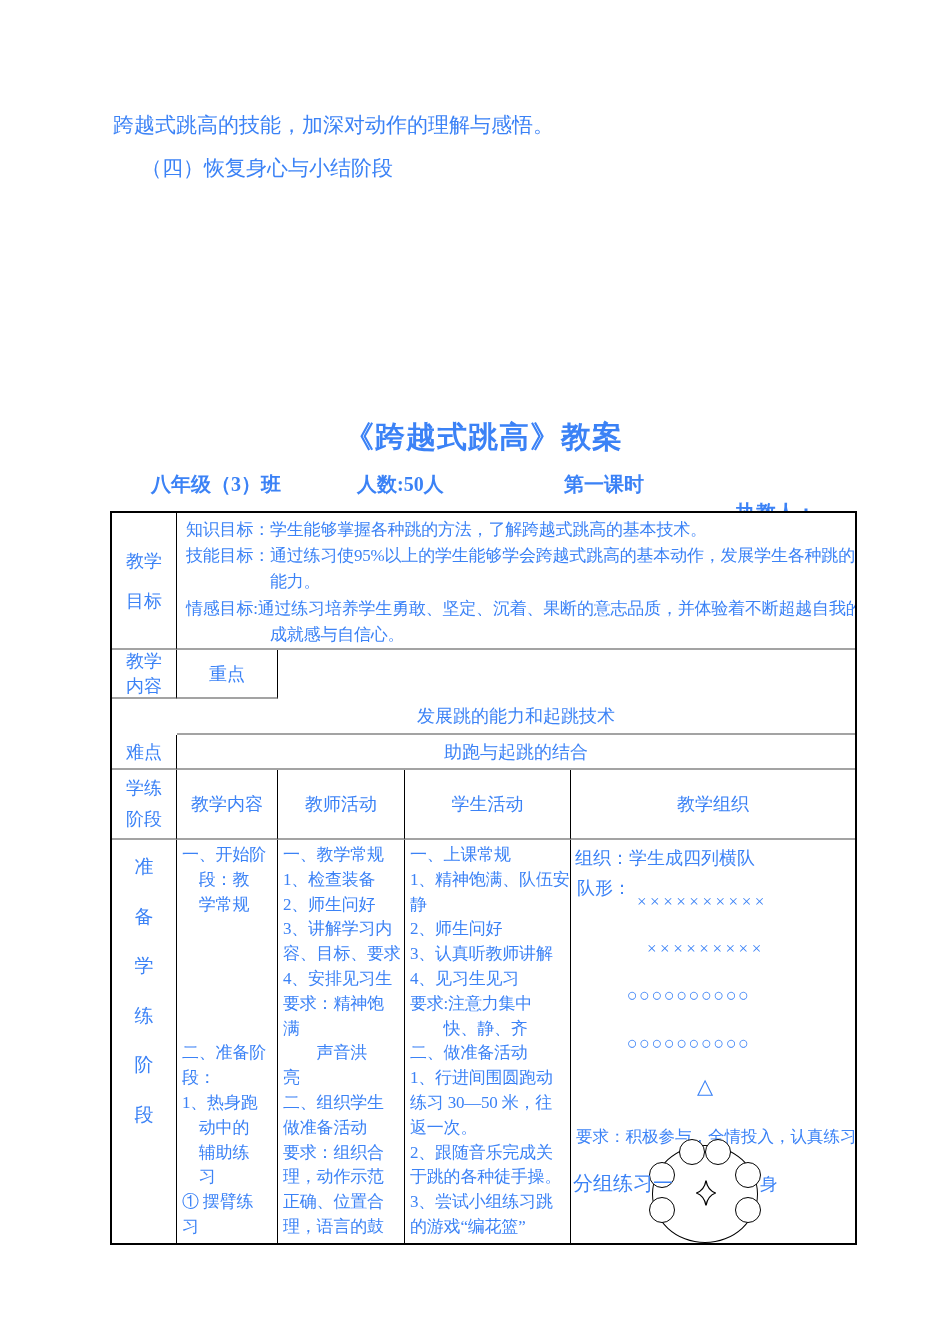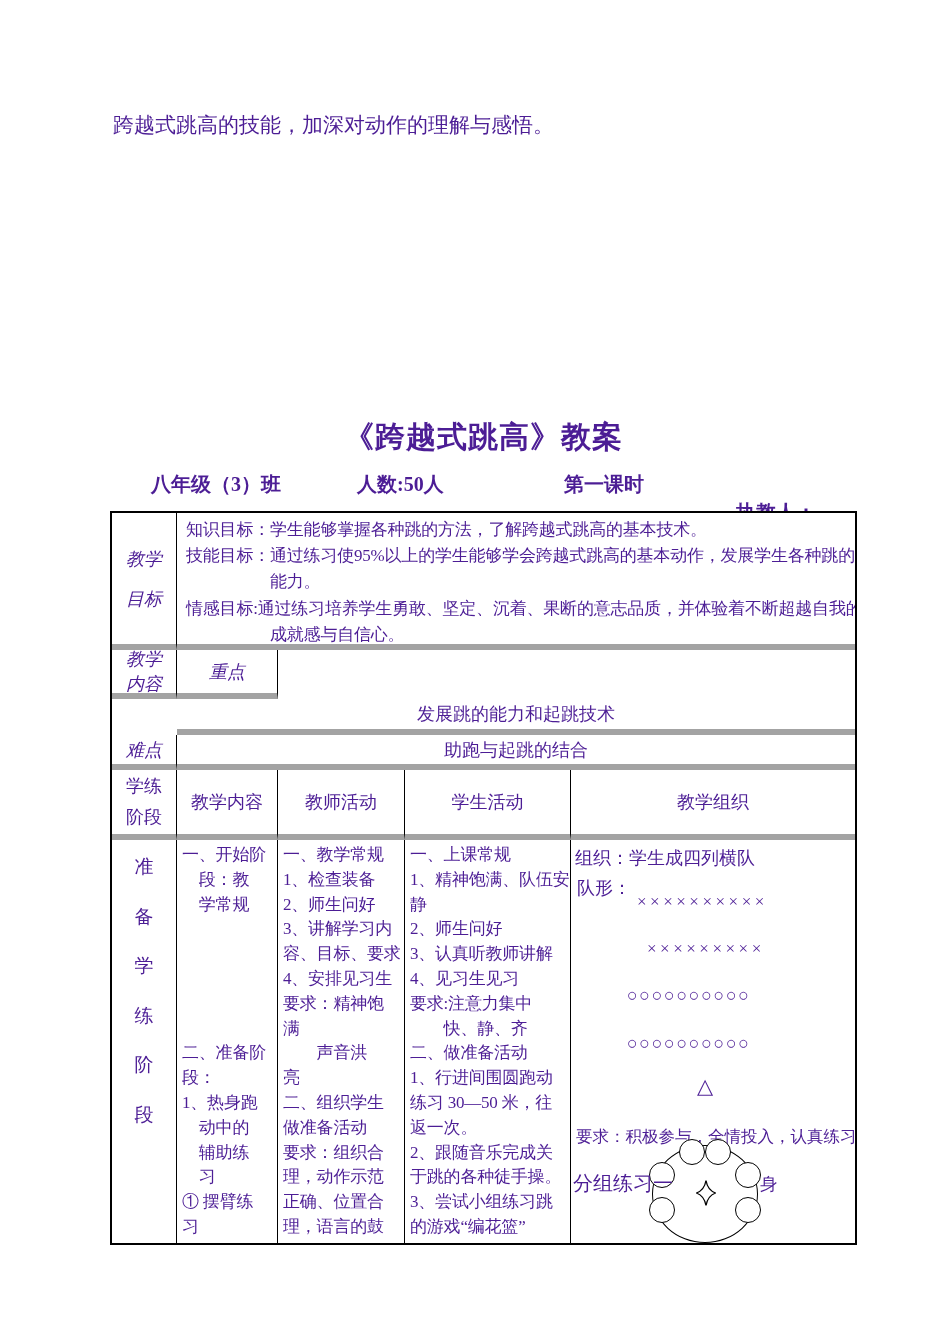--- a/index.html
+++ b/index.html
@@ -1,18 +1,18 @@
 <!DOCTYPE html>
 <html><head>
 <meta charset="utf-8">
 <style>
   html,body { margin:0; padding:0; background:#ffffff; }
   .page {
     position:relative; width:950px; height:1344px; background:#ffffff;
-    font-family:"Liberation Serif","DejaVu Serif",serif; color:#4c1d95;
+    font-family:"Liberation Serif","DejaVu Serif",serif; color:#3b82f6;
     overflow:hidden;
   }
   
   .intro { position:absolute; left:113px; top:104px; width:742px; font-size:21px; line-height:43px; }
   .intro p { margin:0; text-align:justify; }
   .indent-1 { text-indent:28px; }
   .indent-2 { text-indent:42px; }
   
   .doc-title { position:absolute; left:110px; top:417px; width:747px; text-align:center;
                font-size:30px; font-weight:bold; letter-spacing:1px; }
@@ -22,26 +22,26 @@
   .info-period  { left:564px; }
   .info-teacher { left:736px;margin-top:28px; }
   
   .lesson-table {
     position:absolute; left:110px; top:511px; width:747px; height:734px;
     display:grid; box-sizing:border-box;
     grid-template-columns:65px 101px 127px 166px auto;
     grid-template-rows:137px 49px 36px 35px 70px auto;
     border:2px solid #000; background:#fff;
   }
-  .cell { box-sizing:border-box; border-right:1px solid #000; border-bottom:6px solid #a3a3a3; overflow:hidden; }
+  .cell { box-sizing:border-box; border-right:1px solid #000; border-bottom:2px solid #a3a3a3; overflow:hidden; }
   .last-col  { border-right:none; }
   .no-bottom { border-bottom:none; }
   .span-cols { grid-column:2/6; }
   .label-cell { display:flex; align-items:center; justify-content:center; text-align:center;
-                font-size:18px; white-space:pre-line;font-style:italic; }
+                font-size:18px; white-space:pre-line; }
   .lh-wide  { line-height:40px; }
   .lh-tight { line-height:25px; }
   .lh-head  { line-height:31px; }
   .center-cell { display:flex; align-items:center; justify-content:center; font-size:18px; }
   .goals-cell { padding:4px 8px 0 9px; font-size:17px; line-height:26.2px;
                 white-space:pre; letter-spacing:-0.2px; }
   .head-cell { display:flex; align-items:center; justify-content:center; font-size:18px;
                text-align:center; white-space:pre-line; }
   .stage-cell { text-align:center; font-size:19px; line-height:49.6px; padding-top:2px; white-space:pre-line; }
   .text-cell { font-size:17px; line-height:24.8px; padding:3px 2px 0 5px;
@@ -71,20 +71,21 @@
   .group-label { left:2px;  top:330px; font-size:20px; }
   .right-label { left:189px; top:332px; font-size:17.5px; }
 </style>
 </head>
 <body>
 
 <div class="page">
 
   <div class="intro">
     <p>跨越式跳高的技能，加深对动作的理解与感悟。</p>
+    <p class="indent-1">（四）恢复身心与小结阶段</p>
   </div>
 
   <div class="doc-title">《跨越式跳高》教案</div>
 
   <span class="info-item info-class">八年级（3）班</span>
   <span class="info-item info-count">人数:50人</span>
   <span class="info-item info-period">第一课时</span>
   <span class="info-item info-teacher">执教人：</span>
 
   <div class="lesson-table">

